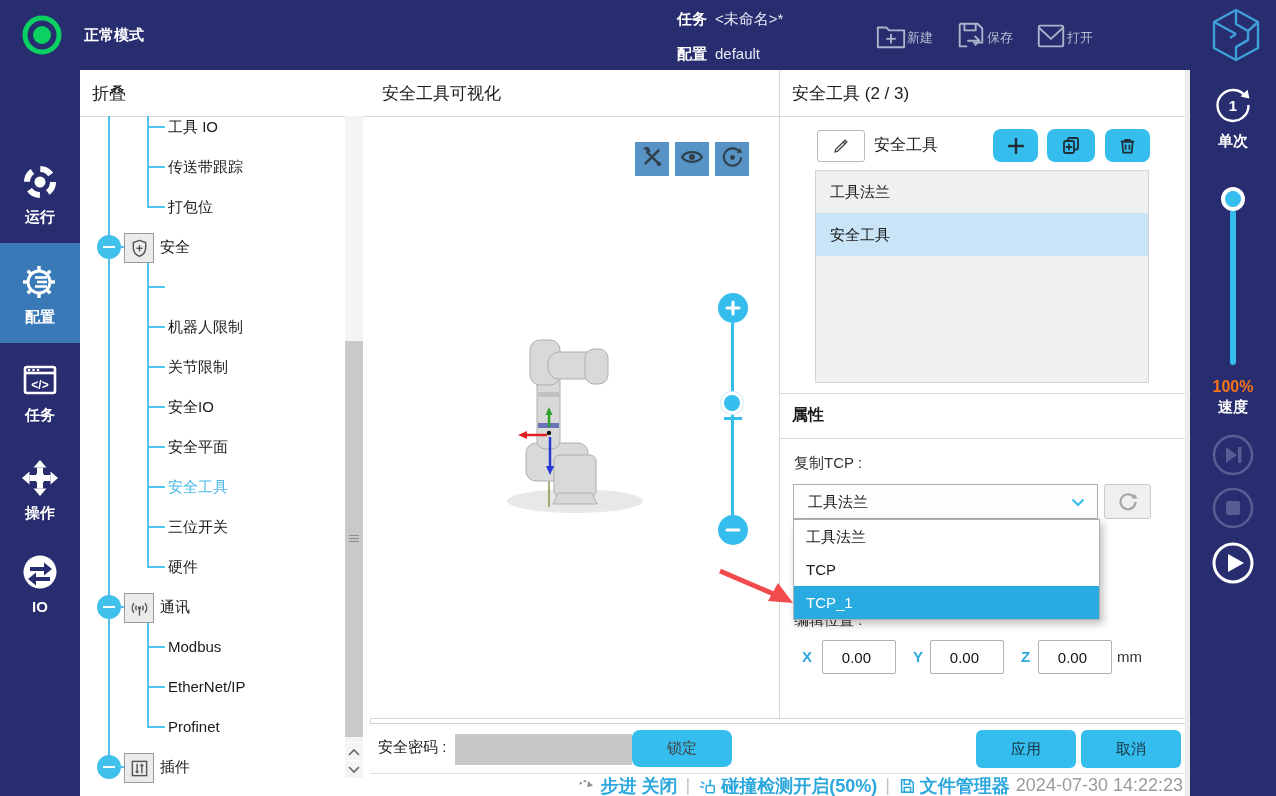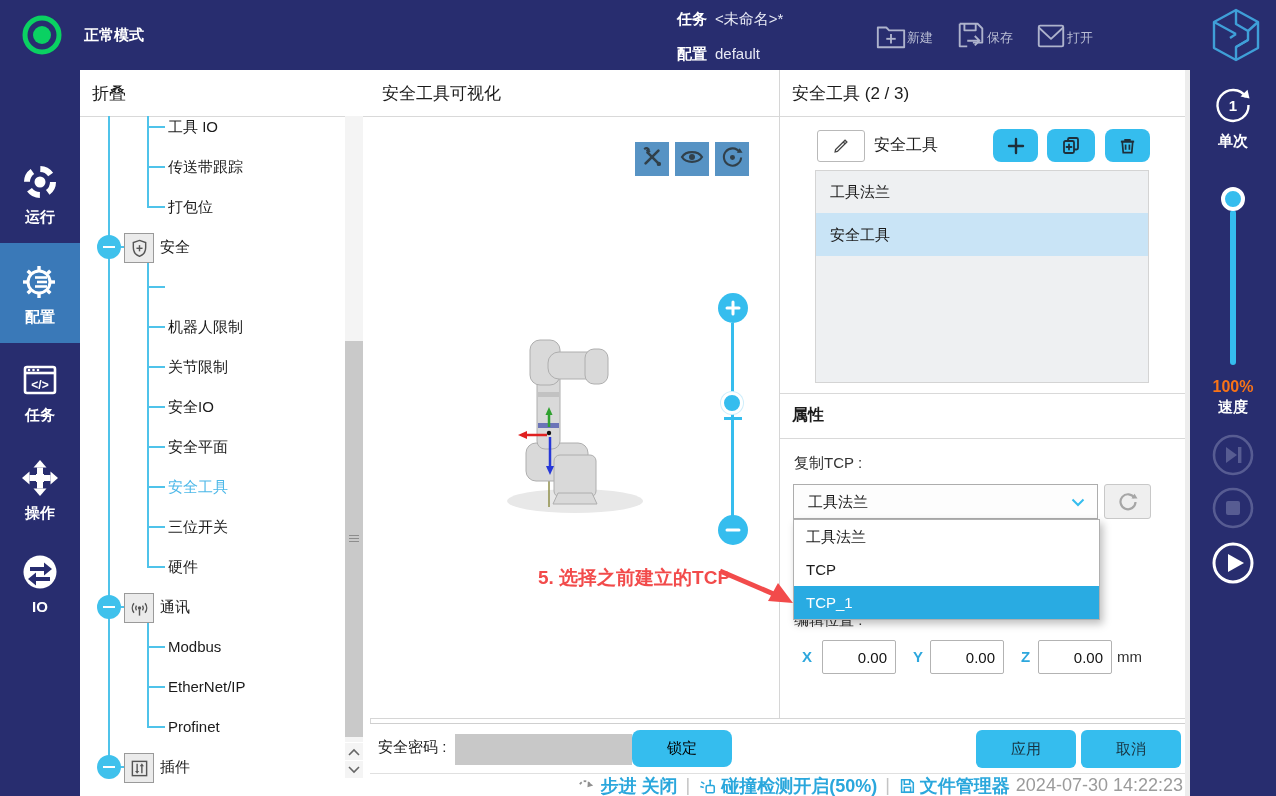--- a/index.html
+++ b/index.html
@@ -63,28 +63,28 @@
   .fld-lbl{position:absolute;font-size:15px;color:#333;}
   .selectbox{position:absolute;left:13px;top:414px;width:305px;height:35px;border:1px solid #adadad;background:#fdfdfd;box-sizing:border-box;cursor:pointer;}
   .selectbox .val{position:absolute;left:14px;top:0;height:33px;line-height:33px;font-size:15px;}
   .selectbox .chev{position:absolute;right:12px;top:13px;}
   .refresh-btn{position:absolute;left:324px;top:414px;width:47px;height:35px;background:#efefef;border:1px solid #c8c8c8;border-radius:3px;box-sizing:border-box;display:flex;align-items:center;justify-content:center;cursor:pointer;}
   .popup{position:absolute;left:13px;top:449px;width:305px;background:#fff;border:1px solid #b0b0b0;box-shadow:3px 4px 8px rgba(0,0,0,.25);z-index:30;}
   .popup .opt{height:33px;line-height:33px;padding-left:12px;font-size:15px;cursor:pointer;}
   .popup .opt.sel{background:#29abe2;color:#fff;}
   .coord-lbl{position:absolute;top:570px;height:34px;line-height:34px;font-size:15px;font-weight:bold;color:#2da7dd;}
   .coord-in{position:absolute;top:570px;width:74px;height:34px;border:1px solid #b3b3b3;border-radius:2px;box-sizing:border-box;
-            font-size:15px;text-align:right;padding-right:8px;font-family:inherit;color:#111;background:#fff;}
+            font-size:15px;text-align:right;padding-right:24px;font-family:inherit;color:#111;background:#fff;}
   .unit{position:absolute;left:337px;top:570px;height:34px;line-height:34px;font-size:15px;color:#333;}
   
   .band{position:absolute;left:370px;top:723px;width:815px;height:50px;background:#fff;border-top:1px solid #cfcfcf;}
   .band-lbl{position:absolute;left:8px;top:14px;font-size:15px;color:#222;}
   .pw-input{position:absolute;left:85px;top:10px;width:173px;height:29px;background:#c8c8c8;border:none;}
   .lock-btn{position:absolute;left:262px;top:6px;width:100px;height:37px;background:#35bdee;border-radius:8px;border:none;
-            font-size:15px;color:#000000;cursor:pointer;font-family:inherit;}
+            font-size:15px;color:#404040;cursor:pointer;font-family:inherit;}
   .apply-btn,.cancel-btn{position:absolute;top:6px;width:100px;height:38px;background:#35bdee;border-radius:6px;border:none;
             font-size:15px;color:#17323f;cursor:pointer;font-family:inherit;}
   .apply-btn{left:606px;} .cancel-btn{left:711px;}
   
   .statusbar{position:absolute;left:370px;top:773px;width:815px;height:23px;background:#fff;border-top:1px solid #e0e0e0;
              display:flex;align-items:center;justify-content:flex-end;font-size:18px;}
   .statusbar .blue{color:#2aa7dc;font-weight:bold;}
   .statusbar .sep{color:#c4c4c4;margin:0 8px;font-weight:normal;}
   .statusbar .time{color:#9b9b9b;margin-left:6px;margin-right:2px;}
   .statusbar svg{margin-right:4px;vertical-align:-3px;}
@@ -427,21 +427,20 @@
     </div>
     <div class="zoom-track"></div>
     <div class="zoom-handle"></div>
     <div class="zoom-tick"></div>
     <div class="zoom-circle" style="left:348px;top:445px;">
       <svg width="16" height="16" viewBox="0 0 16 16">
           <line x1="2" y1="8" x2="14" y2="8" stroke="#fff" stroke-width="3" stroke-linecap="round"></line>
         </svg>
     </div>
 
-    <div class="annotation">5. 选择之前建立的TCP</div>
   </div>
 
   <svg class="abs" style="left:690px;top:555px;z-index:40;pointer-events:none;" width="120" height="60" viewBox="0 0 120 60">
     <line x1="30" y1="16" x2="86" y2="40" stroke="#f24b4b" stroke-width="5"></line>
     <polygon points="103,48 78,46 88,28" fill="#f24b4b"></polygon>
   </svg>
 
   <div class="panel tool-panel">
     <div class="panel-head">
       <div class="panel-title">安全工具 (2 / 3)</div>

